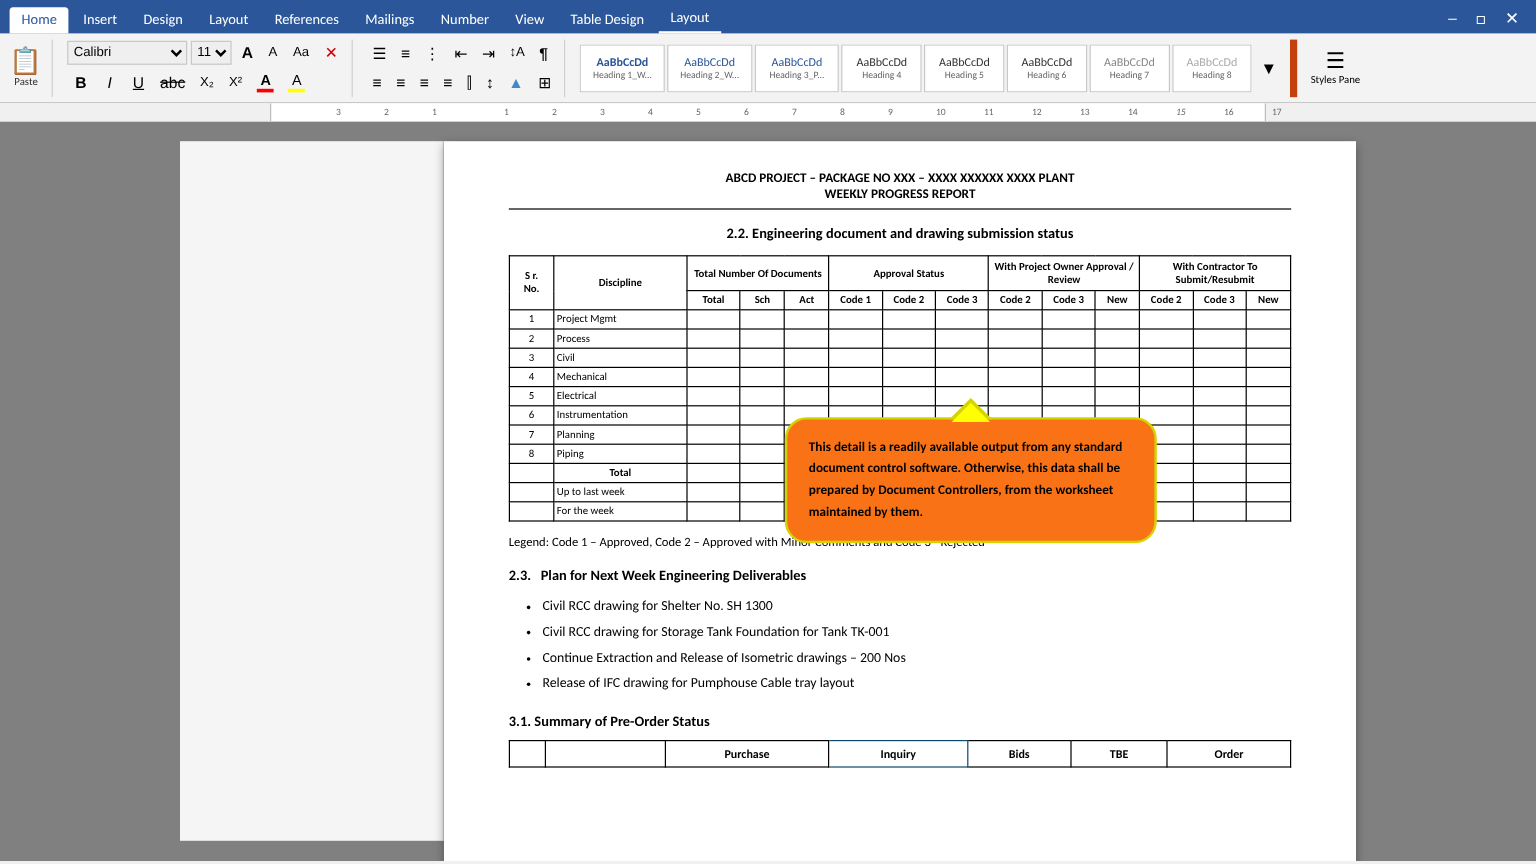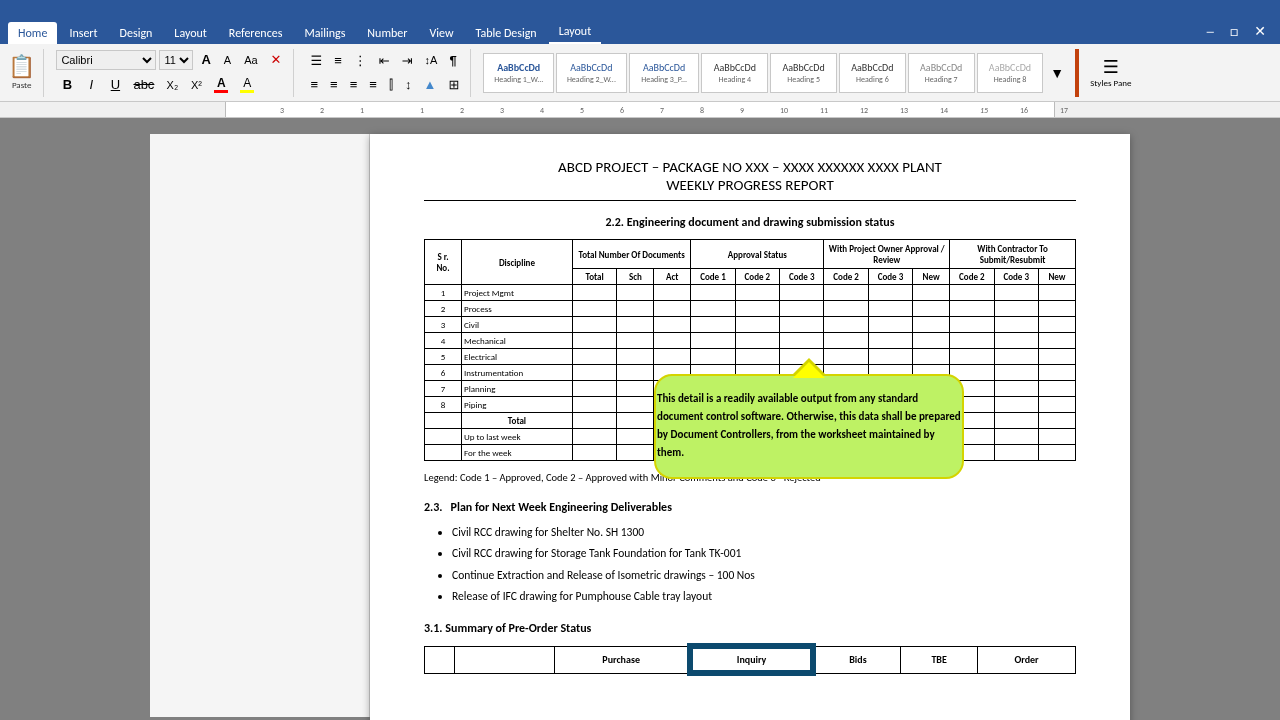--- a/index.html
+++ b/index.html
@@ -7,21 +7,21 @@
 
     
     .toolbar-btn { background: none; border: 1px solid transparent; border-radius: 2px; cursor: pointer; padding: 2px 4px; font-size: 11px; display: flex; align-items: center; justify-content: center; }
     .bold-btn { font-weight: bold; }
   </style>
 </head>
 <body>
 
 <div>
 
-  <div style="background:#2b579a; display:flex; align-items:flex-end; padding:0 8px; height:44px;">
+  <div style="background:#2b579a; display:flex; align-items:flex-end; padding:0 8px; height:28px;">
     <div style="background:white; color:#2b579a; font-size:12px; padding:4px 10px; border-radius:3px 3px 0 0; cursor:pointer; margin-right:2px; font-weight:500;">Home</div>
     <div style="color:white; font-size:12px; padding:4px 10px; cursor:pointer; margin-right:2px;">Insert</div>
     <div style="color:white; font-size:12px; padding:4px 10px; cursor:pointer; margin-right:2px;">Design</div>
     <div style="color:white; font-size:12px; padding:4px 10px; cursor:pointer; margin-right:2px;">Layout</div>
     <div style="color:white; font-size:12px; padding:4px 10px; cursor:pointer; margin-right:2px;">References</div>
     <div style="color:white; font-size:12px; padding:4px 10px; cursor:pointer; margin-right:2px;">Mailings</div>
     <div style="color:white; font-size:12px; padding:4px 10px; cursor:pointer; margin-right:2px;">Number</div>
     <div style="color:white; font-size:12px; padding:4px 10px; cursor:pointer; margin-right:2px;">View</div>
     <div style="color:white; font-size:12px; padding:4px 10px; cursor:pointer; margin-right:2px;">Table Design</div>
     <div style="color:white; font-size:12px; padding:4px 10px; cursor:pointer; margin-right:2px; border-bottom: 2px solid white;">Layout</div>
@@ -88,21 +88,21 @@
         <button class="toolbar-btn" style="font-size:13px;">≡</button>
         <button class="toolbar-btn" style="font-size:13px;">≡</button>
         <button class="toolbar-btn" style="font-size:13px;">≡</button>
         <button class="toolbar-btn" style="font-size:13px;">⫿</button>
         <button class="toolbar-btn" style="font-size:13px;">↕</button>
         <button class="toolbar-btn" style="font-size:13px; color:#4488cc;">▲</button>
         <button class="toolbar-btn" style="font-size:13px;">⊞</button>
       </div>
     </div>
 
-    <div style="display:flex; align-items:center; gap:2px; padding:0 6px; border-right:4px solid #c2410c; height:48px;">
+    <div style="display:flex; align-items:center; gap:2px; padding:0 6px; border-right:6px solid #c2410c; height:48px;">
       <div style="display:flex; gap:2px; overflow:hidden; max-width:560px;">
         <div style="border:1px solid #c8c8c8; padding:2px 5px; font-size:9px; cursor:pointer; background:white; width:72px; height:40px; display:flex; flex-direction:column; align-items:center; justify-content:center; overflow:hidden;">
           <span style="font-size:10px; color:#2b579a; font-weight:bold;">AaBbCcDd</span>
           <span style="font-size:8px; color:#666;">Heading 1_W...</span>
         </div>
         <div style="border:1px solid #c8c8c8; padding:2px 5px; font-size:9px; cursor:pointer; background:white; width:72px; height:40px; display:flex; flex-direction:column; align-items:center; justify-content:center;">
           <span style="font-size:10px; color:#2b579a;">AaBbCcDd</span>
           <span style="font-size:8px; color:#666;">Heading 2_W...</span>
         </div>
         <div style="border:1px solid #c8c8c8; padding:2px 5px; font-size:9px; cursor:pointer; background:white; width:72px; height:40px; display:flex; flex-direction:column; align-items:center; justify-content:center;">
@@ -167,21 +167,21 @@
     <span style="font-size:8px; color:#666; position:absolute; left:1060px;">17</span>
   </div>
 </div>
 
 <div style="background:#808080; overflow-y:auto; height:calc(720px - 105px); display:flex; justify-content:center; padding:16px 0;">
 
   <div style="width:220px; background:#f5f5f5; border-right:1px solid #ccc; flex-shrink:0; height:100%; position:relative; left:0; top:0;"></div>
 
   <div style="background:white; width:760px; min-height:840px; padding:24px 54px; box-shadow:0 2px 8px rgba(0,0,0,0.35); position:relative;">
 
-    <div style="text-align:center; font-size:15px; font-weight:normal; margin-bottom:6px;">
+    <div style="text-align:center; font-size:11px; font-weight:bold; margin-bottom:6px;">
       <div>ABCD PROJECT  – PACKAGE NO XXX – XXXX XXXXXX XXXX PLANT</div>
       <div>WEEKLY PROGRESS REPORT</div>
     </div>
     <hr style="border:none; border-top:1.5px solid black; margin:6px 0 14px 0;">
 
     <div style="font-size:12px; font-weight:bold; margin-bottom:10px; text-align:center;">2.2. Engineering document and drawing submission status</div>
 
     <div style="position:relative;">
       <table style="border-collapse:collapse; width:100%; font-size:9px; margin-bottom:10px;">
         <thead>
@@ -381,53 +381,53 @@
             <td style="border:1px solid black; padding:2px;"></td>
               <td style="border:1px solid black; padding:2px;"></td>
               <td style="border:1px solid black; padding:2px;"></td>
             <td style="border:1px solid black; padding:2px;"></td>
               <td style="border:1px solid black; padding:2px;"></td>
               <td style="border:1px solid black; padding:2px;"></td>
           </tr>
         </tbody>
       </table>
 
-      <div style="position:absolute; top:135px; left:230px; background:#bef264; border:2px solid #d4d400; border-radius:18px; padding:14px 1px; width:310px; font-size:11px; font-weight:bold; line-height:1.65; z-index:10; text-align:left;">
+      <div style="position:absolute; top:135px; left:230px; background:#f97316; border:2px solid #d4d400; border-radius:18px; padding:14px 18px; width:310px; font-size:11px; font-weight:bold; line-height:1.65; z-index:10; text-align:left;">
         
         <div style="position:absolute; top:-18px; left:50%; transform:translateX(-50%); width:0; height:0; border-left:18px solid transparent; border-right:18px solid transparent; border-bottom:18px solid #d4d400;"></div>
         <div style="position:absolute; top:-14px; left:50%; transform:translateX(-50%); width:0; height:0; border-left:16px solid transparent; border-right:16px solid transparent; border-bottom:16px solid #ffff00;"></div>
         <span>This detail is a readily available output from any  standard  document  control  software. Otherwise, this data shall be prepared by Document Controllers, from the worksheet maintained by them.</span>
       </div>
     </div>
 
     <p style="font-size:10.5px; margin-bottom:16px;">Legend:  Code 1 – Approved,  Code 2 – Approved with Minor Comments and Code 3 - Rejected</p>
 
     <div style="margin-bottom:14px;">
       <div style="display:flex; gap:8px; font-size:12px; font-weight:bold; margin-bottom:8px;">
         <span>2.3.</span>
         <span>Plan for Next Week Engineering Deliverables</span>
       </div>
       <ul style="list-style:disc; padding-left:28px; font-size:11.5px; line-height:1.85;">
         <li>Civil RCC  drawing for Shelter No. SH 1300</li>
         <li>Civil RCC drawing for Storage Tank Foundation for Tank TK-001</li>
-        <li>Continue Extraction and Release of Isometric drawings – 100 Nos</li>
+        <li>Continue Extraction and Release of Isometric drawings – 200 Nos</li>
         <li>Release of IFC drawing for Pumphouse Cable tray layout</li>
       </ul>
     </div>
 
     <div style="margin-bottom:12px;">
       <div style="font-size:12px; font-weight:bold; margin-bottom:8px;">3.1.   Summary of Pre-Order Status</div>
 
       <table style="border-collapse:collapse; width:100%; font-size:10px;">
         <thead>
           <tr>
             <th style="border:1px solid black; padding:4px 6px; width:30px;"></th>
             <th style="border:1px solid black; padding:4px 6px; width:100px;"></th>
             <th style="border:1px solid black; padding:4px 8px;">Purchase</th>
-            <th style="border:6px solid #0c4a6e; padding:4px 8px;">Inquiry</th>
+            <th style="border:1px solid #0c4a6e; padding:4px 8px;">Inquiry</th>
             <th style="border:1px solid black; padding:4px 8px;">Bids</th>
             <th style="border:1px solid black; padding:4px 8px;">TBE</th>
             <th style="border:1px solid black; padding:4px 8px;">Order</th>
           </tr>
         </thead>
       </table>
     </div>
 
   </div>
 </div>

